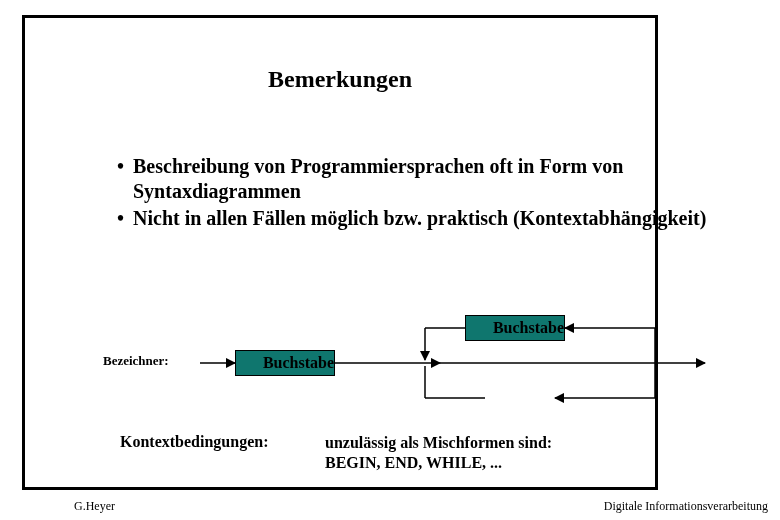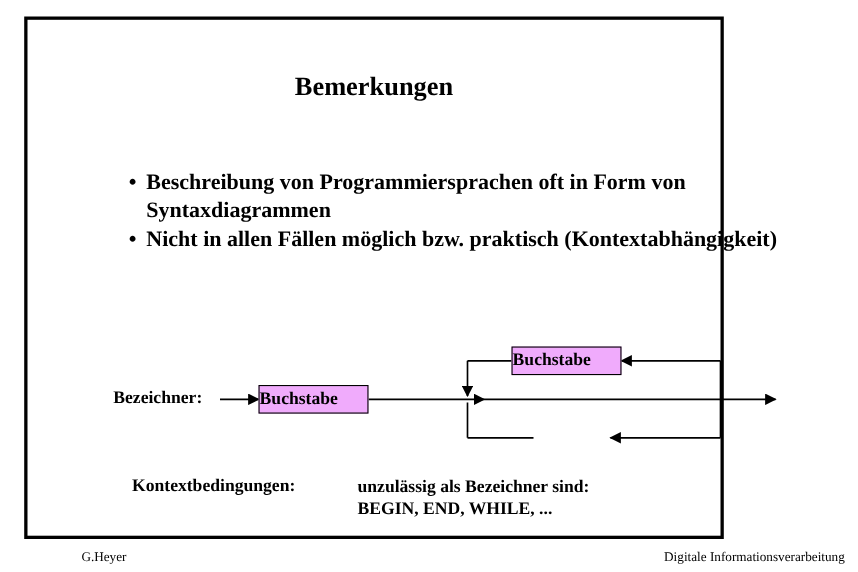--- a/index.html
+++ b/index.html
@@ -51,28 +51,28 @@
   }
   .diagram {
     position: absolute;
     left: 0;
     top: 280px;
     width: 736px;
     height: 120px;
   }
   .dlabel {
     position: absolute;
-    font-size: 16px;
+    font-size: 13px;
     font-weight: bold;
   }
   .box {
     position: absolute;
     border: 1px solid #000;
-    background: #f0abfc;
-    text-align: left;
+    background: #0f766e;
+    text-align: right;
     font-size: 16px;
     font-weight: bold;
     box-sizing: border-box;
   }
   .kontext {
     position: absolute;
     left: 95px;
     top: 415px;
     font-size: 16px;
     font-weight: bold;
@@ -154,21 +154,21 @@
     <div class="dlabel" style="left:78px; top:55px;">Bezeichner:</div>
 
     <div class="box" style="left:210px; top:52px; width:100px; height:26px; line-height:24px;">Buchstabe</div>
 
     <div class="box" style="left:440px; top:17px; width:100px; height:26px; line-height:24px;">Buchstabe</div>
 
   </div>
 
   <div class="kontext">Kontextbedingungen:</div>
   <div class="kontext-body">
-    <div>unzulässig als Bezeichner sind:</div>
+    <div>unzulässig als Mischformen sind:</div>
     <div>BEGIN, END, WHILE, ...</div>
   </div>
 
 </div>
 
 <div class="footer-left">G.Heyer</div>
 <div class="footer-center">10</div>
 <div class="footer-right">Digitale Informationsverarbeitung</div>
 
 </body></html>

